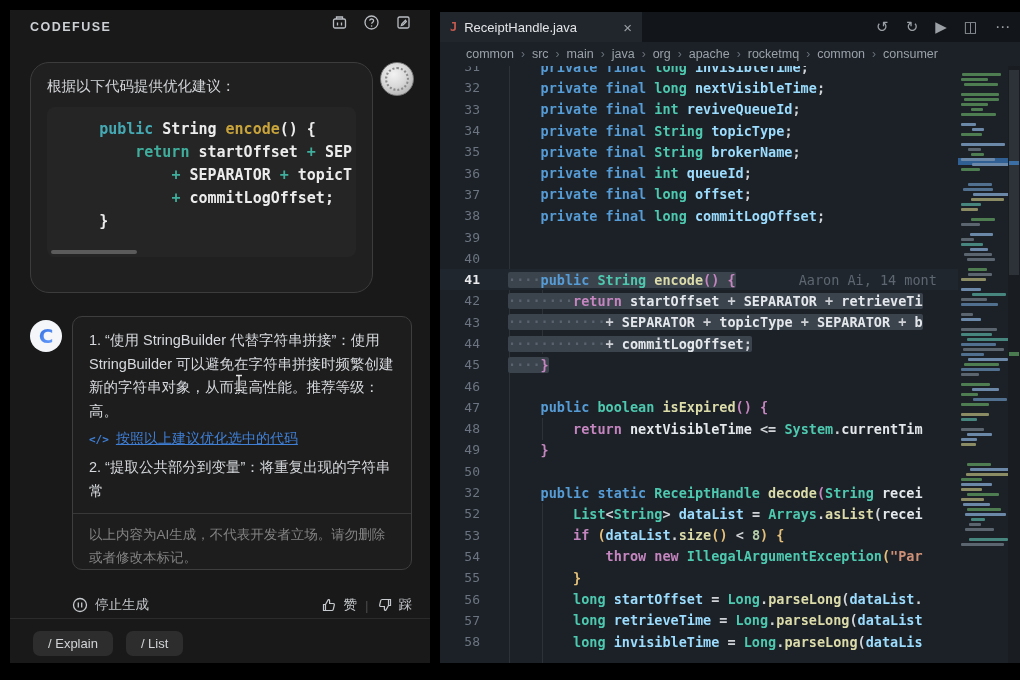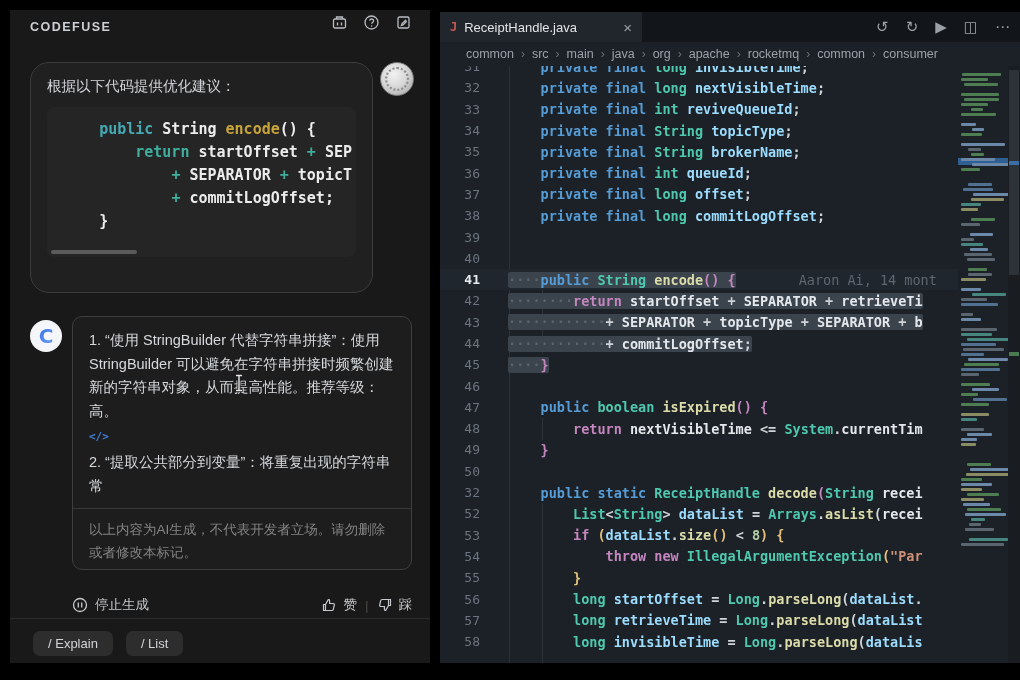--- a/index.html
+++ b/index.html
@@ -133,20 +133,21 @@
 
     <div class="resp-row">
       <div class="cf-avatar">
           <i>C</i>
         </div>
       <div class="resp-card">
         <div class="resp-body">
           <p>1. “使用 StringBuilder 代替字符串拼接”：使用 StringBuilder 可以避免在字符串拼接时频繁创建新的字符串对象，从而提高性能。推荐等级：高。</p>
           <div class="action-link">
             <span class="code-tag">&lt;/&gt;</span>
+            <span class="link-text">按照以上建议优化选中的代码</span>
           </div>
           <p>2. “提取公共部分到变量”：将重复出现的字符串常</p>
         </div>
         <div class="resp-footer">以上内容为AI生成，不代表开发者立场。请勿删除或者修改本标记。</div>
       </div>
     </div>
 
     <div class="actions-row">
       <div class="stop-btn">
         <svg width="16" height="16" viewBox="0 0 16 16" fill="none" stroke="#c6c9cd" stroke-width="1.3">

